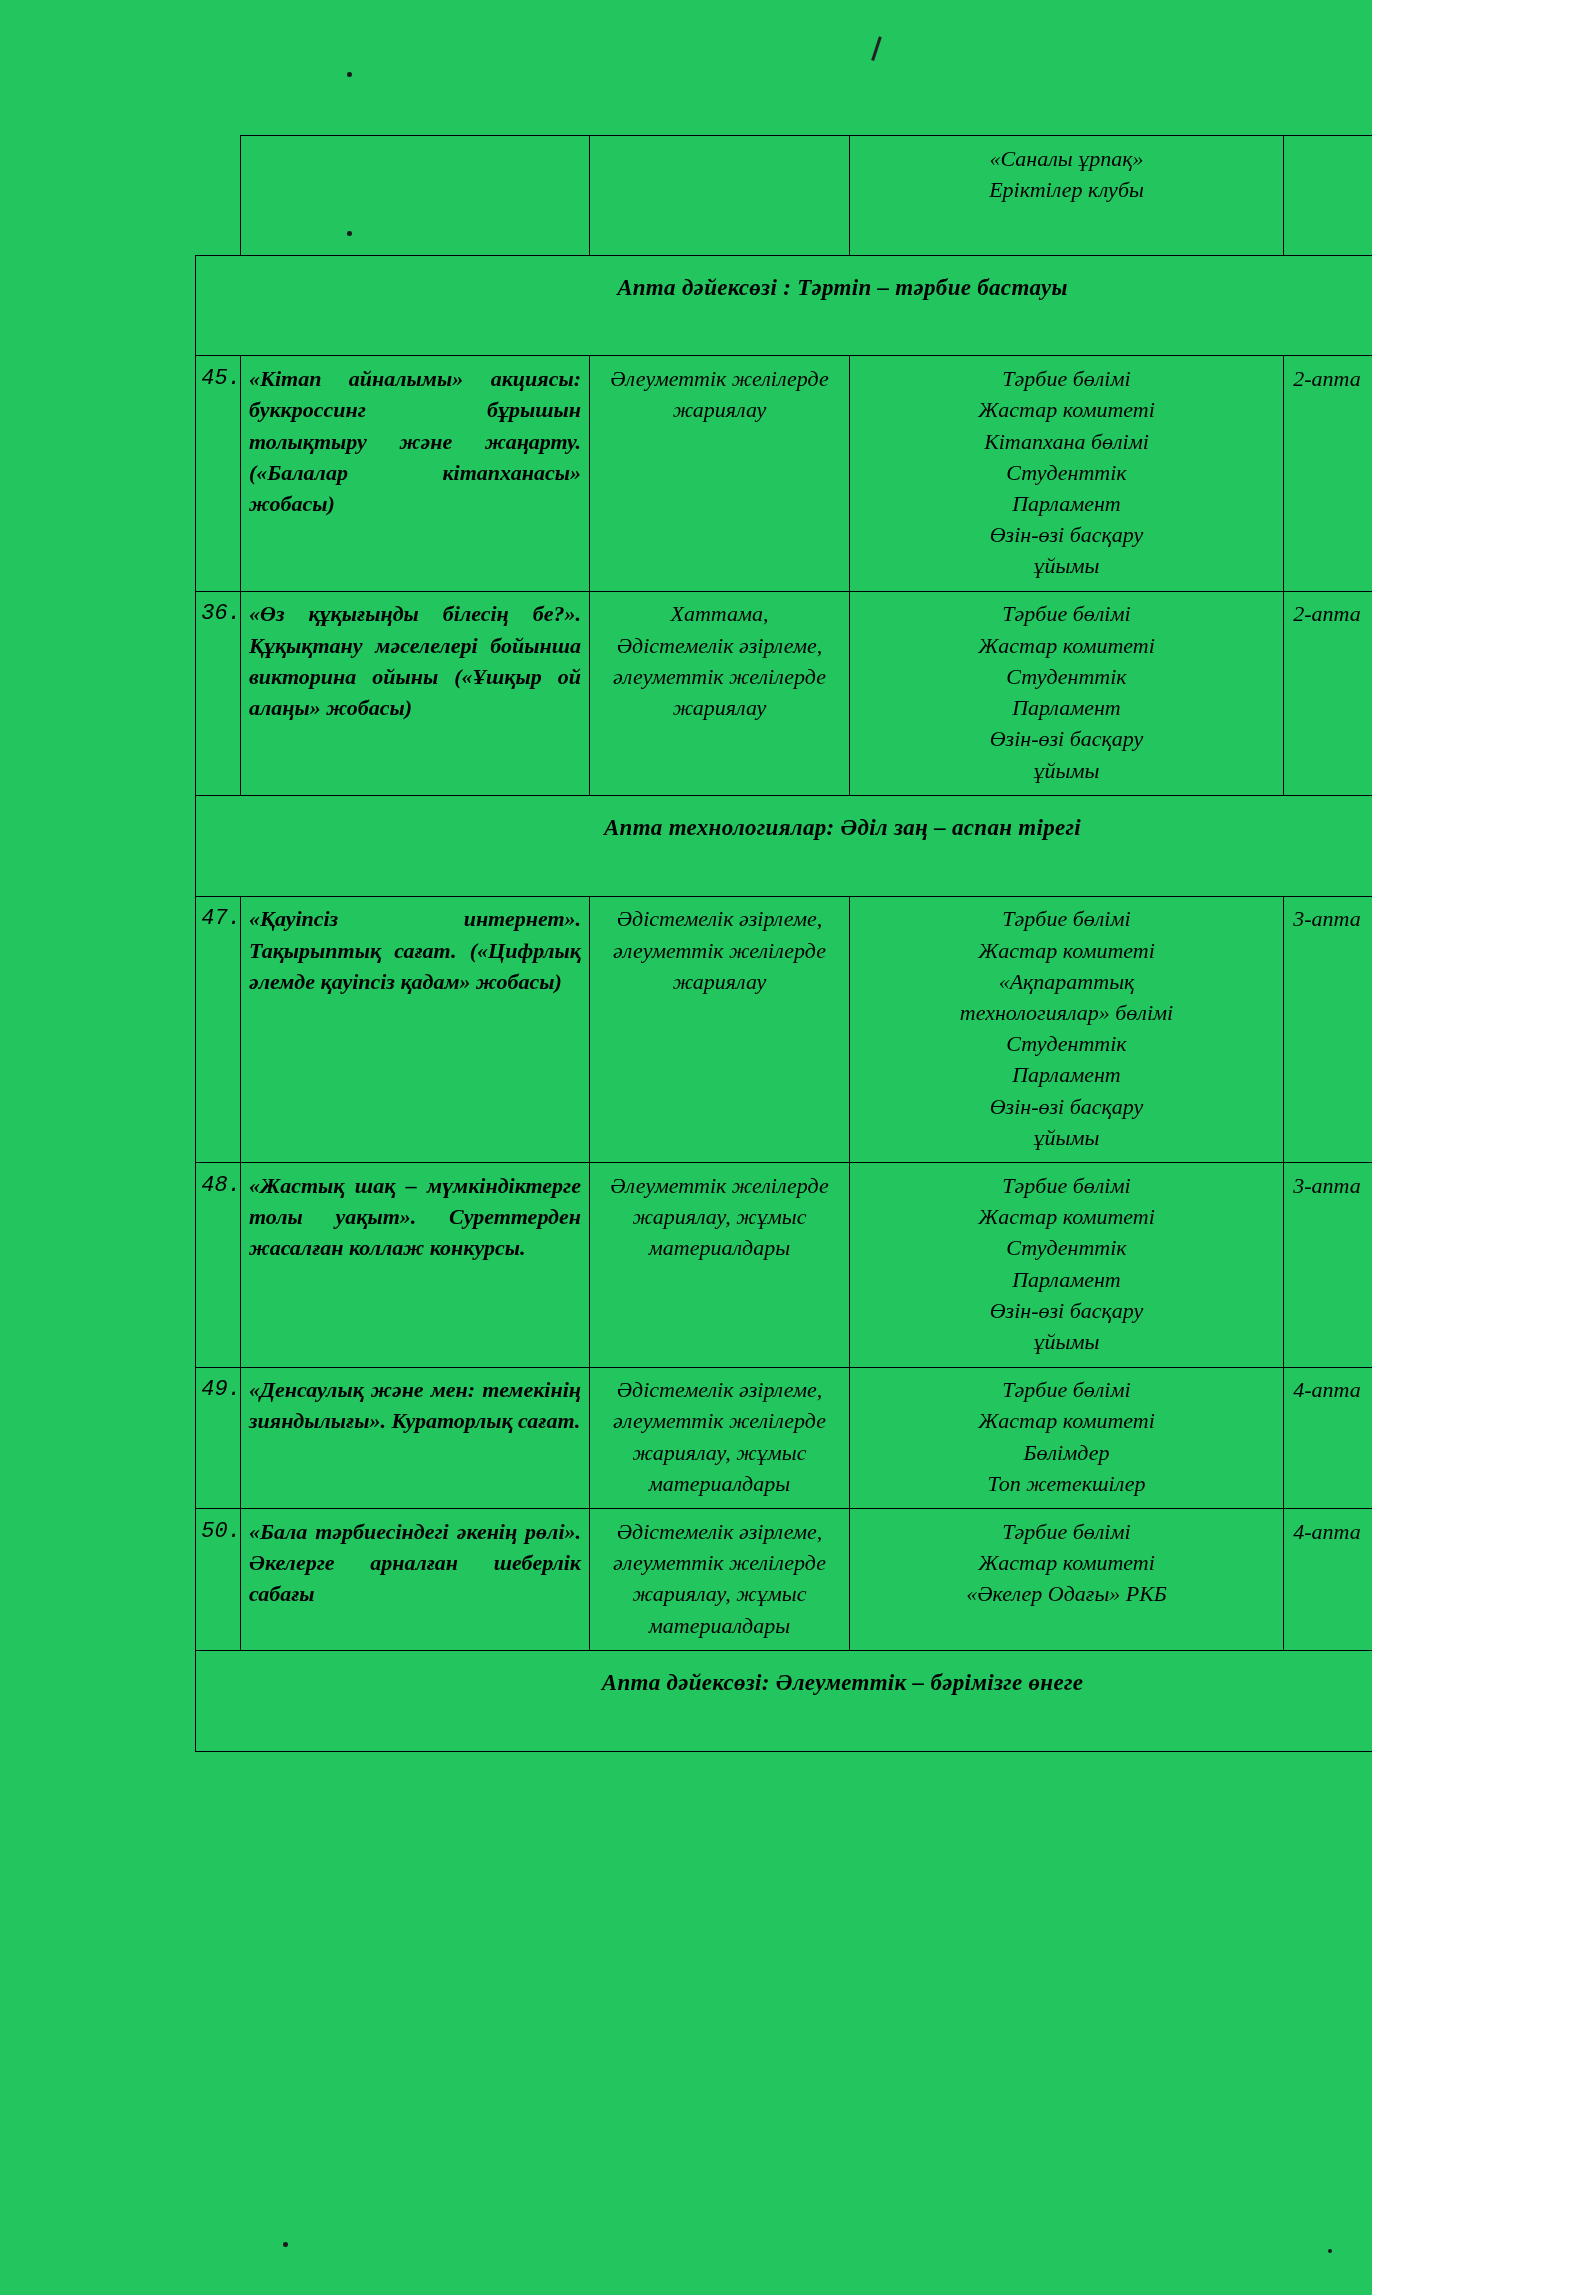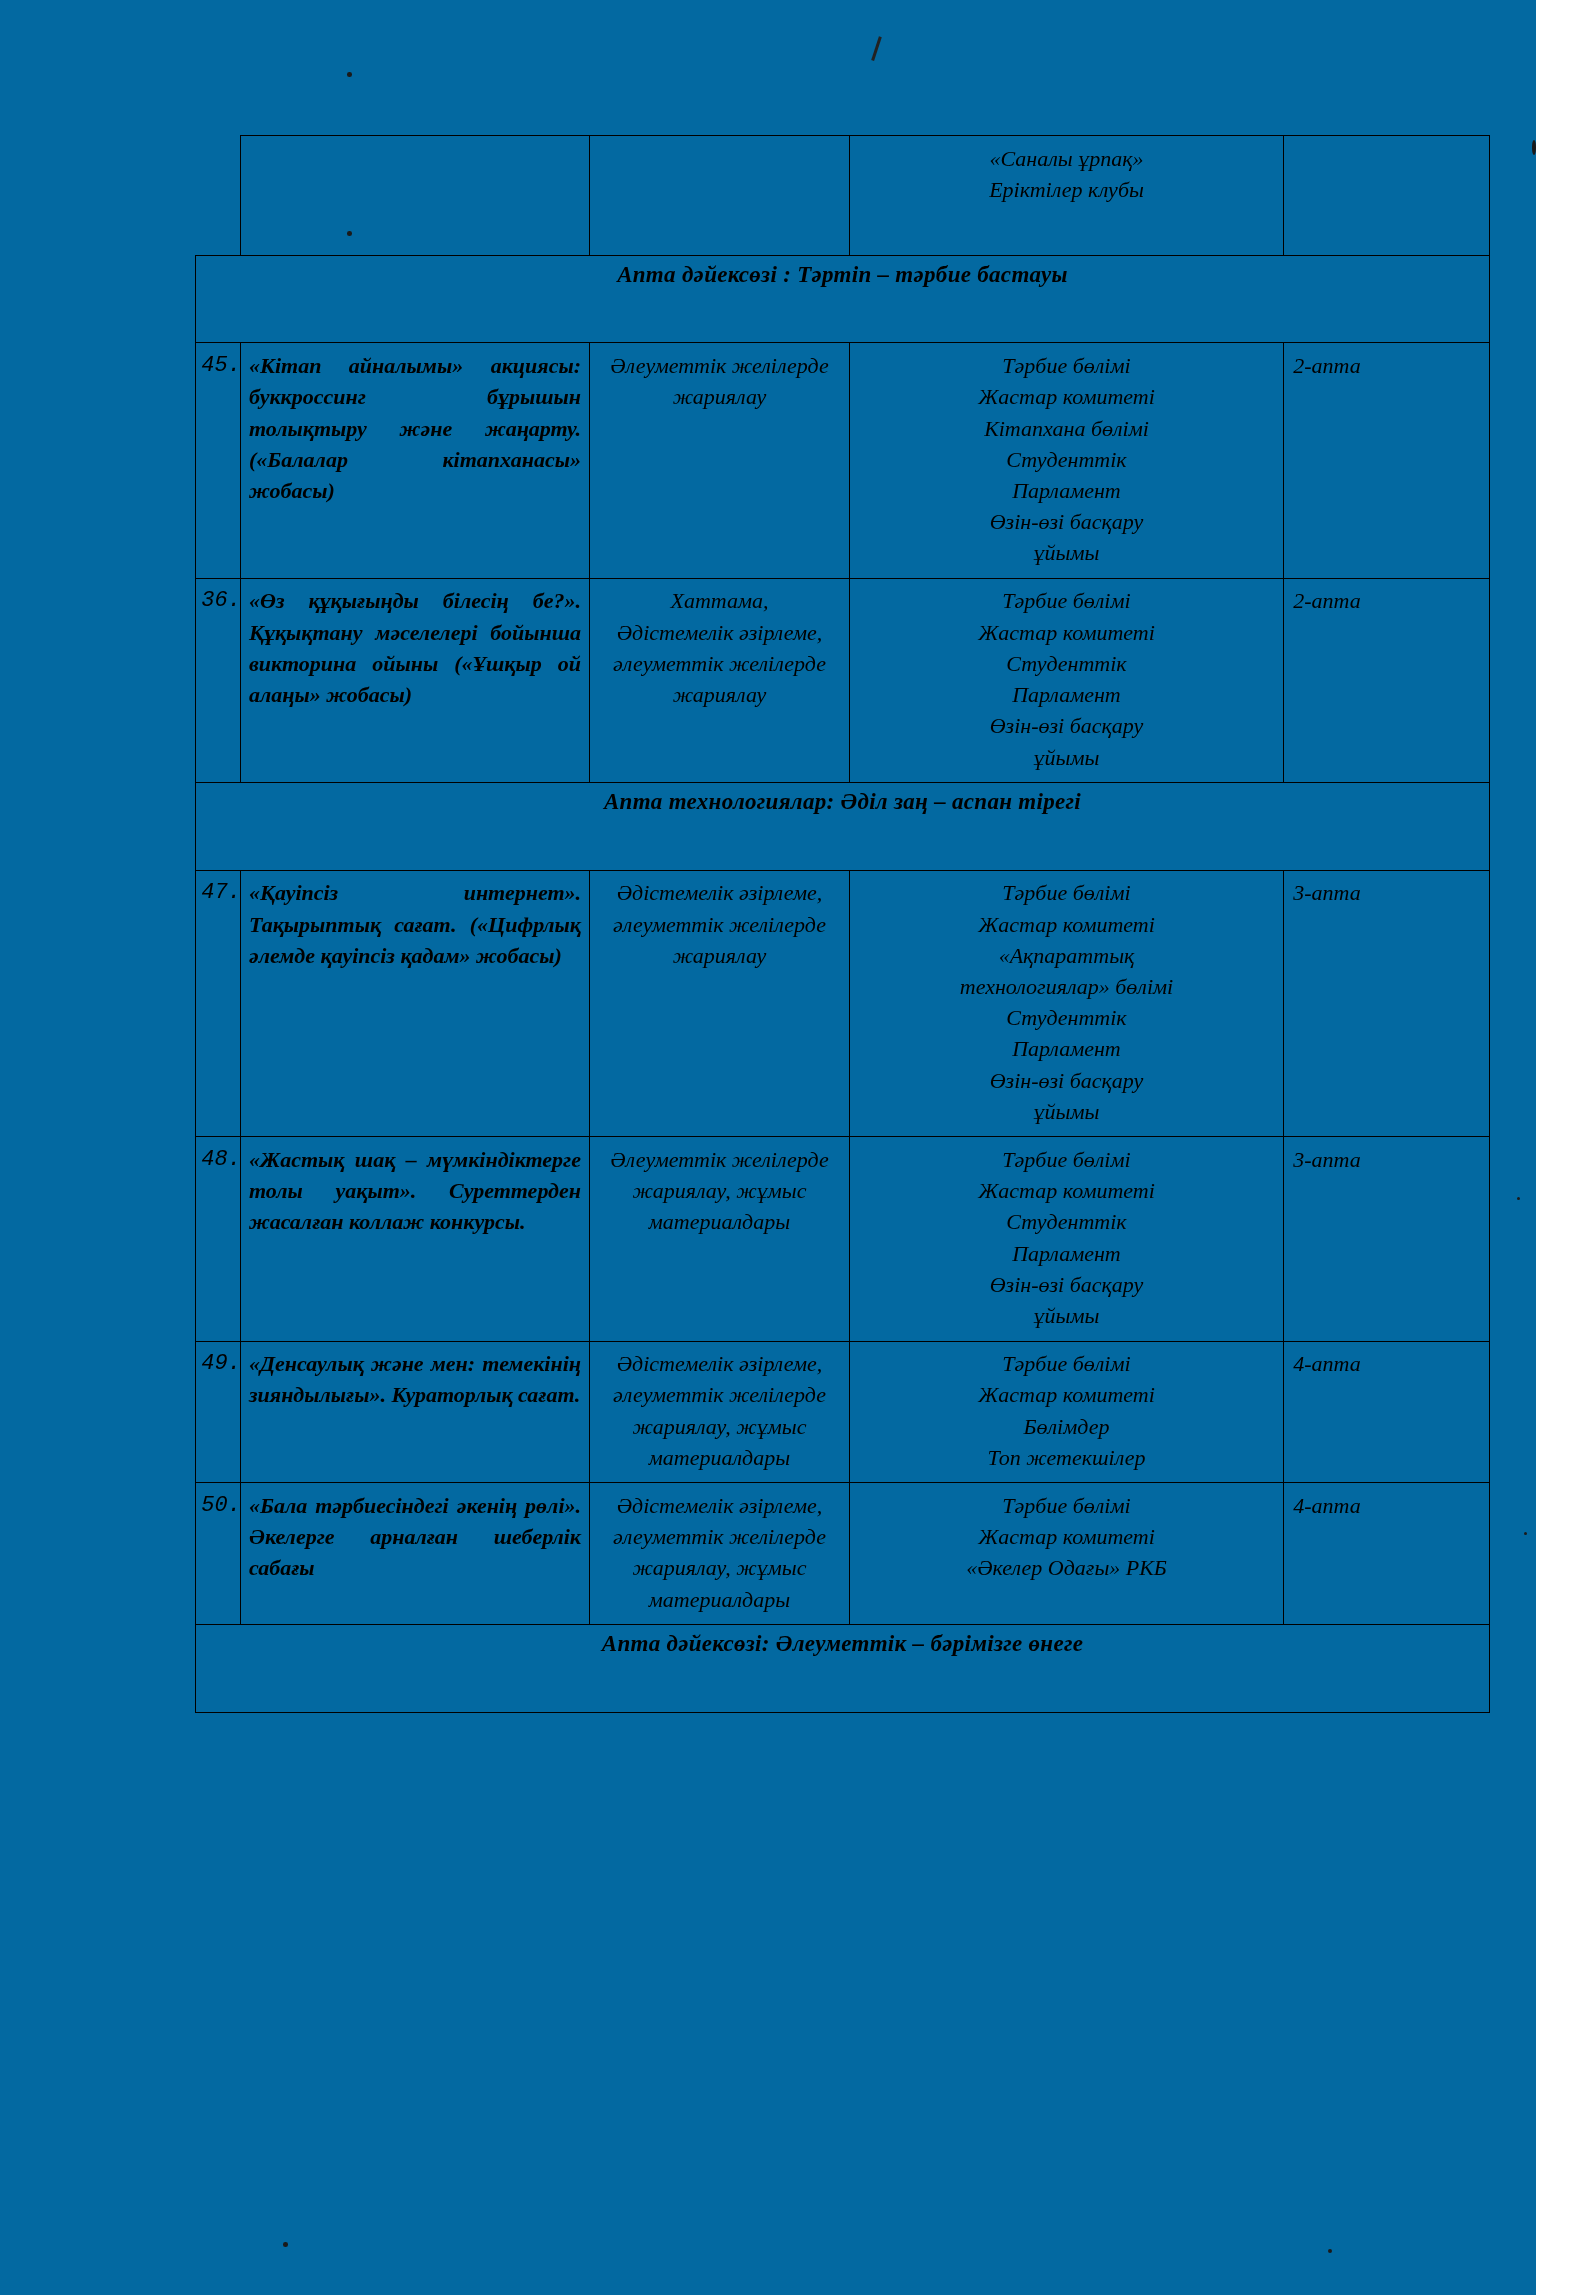--- a/index.html
+++ b/index.html
@@ -3,23 +3,23 @@
 <meta charset="utf-8">
 <title>Tarbie jospary</title>
 <style>
   html, body {
     margin: 0;
     padding: 0;
     background: #ffffff;
   }
   .page {
     position: relative;
-    width: 1536px;
+    width: 1372px;
     height: 2295px;
-    background: #0369a1;
+    background: #22c55e;
     font-family: "Liberation Serif", "DejaVu Serif", serif;
     overflow: hidden;
   }
 
   
   .speck {
     position: absolute;
     background: #1a1a1a;
     border-radius: 50%;
   }
@@ -85,21 +85,21 @@
   
   tr.partial-row td { height: 103px; }
   tr.partial-row td.num { border-top: none; border-left: none; border-bottom: none; }
 
   
   td.banner {
     text-align: center;
     font-weight: 700;
     font-style: italic;
     font-size: 23px;
-    padding-top: 3px;
+    padding-top: 16px;
     padding-bottom: 51px;
     letter-spacing: 0.3px;
   }
   td.banner.tall {
     padding-bottom: 63px;
   }
 
   .line-keep { white-space: pre-line; }
 </style>
 </head>

